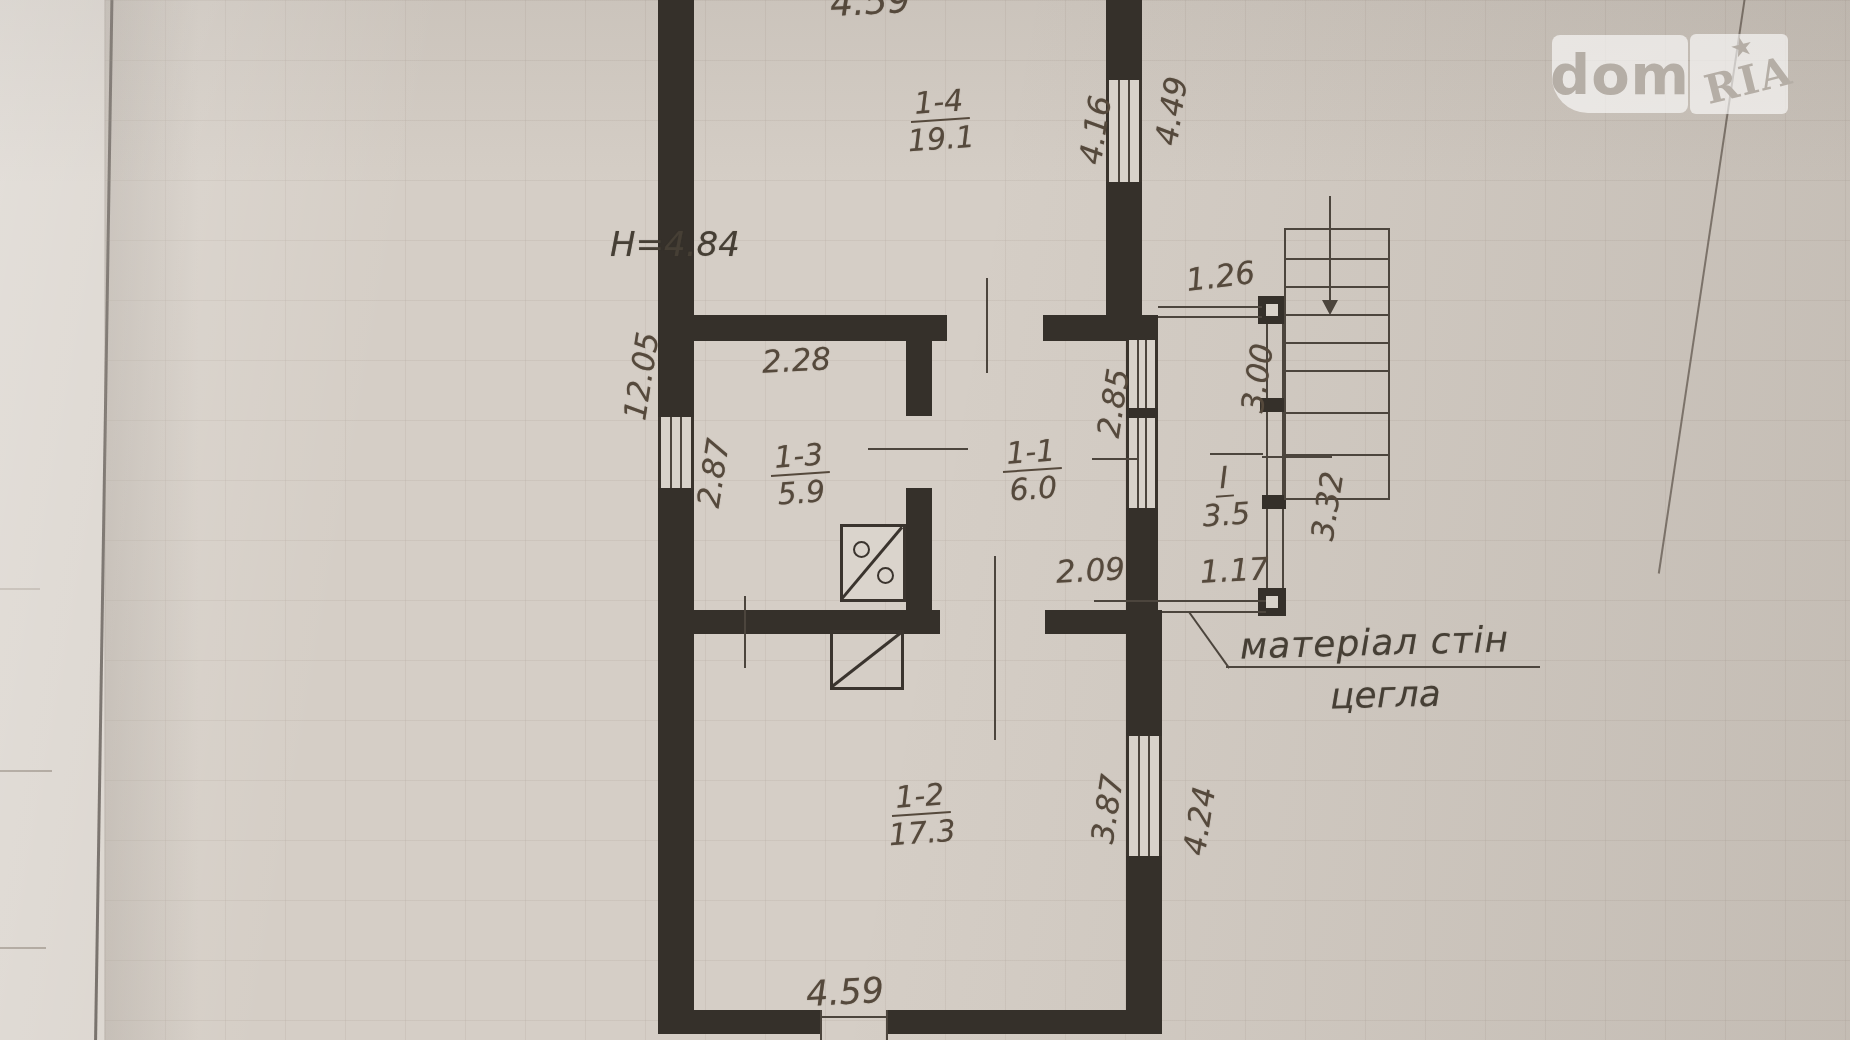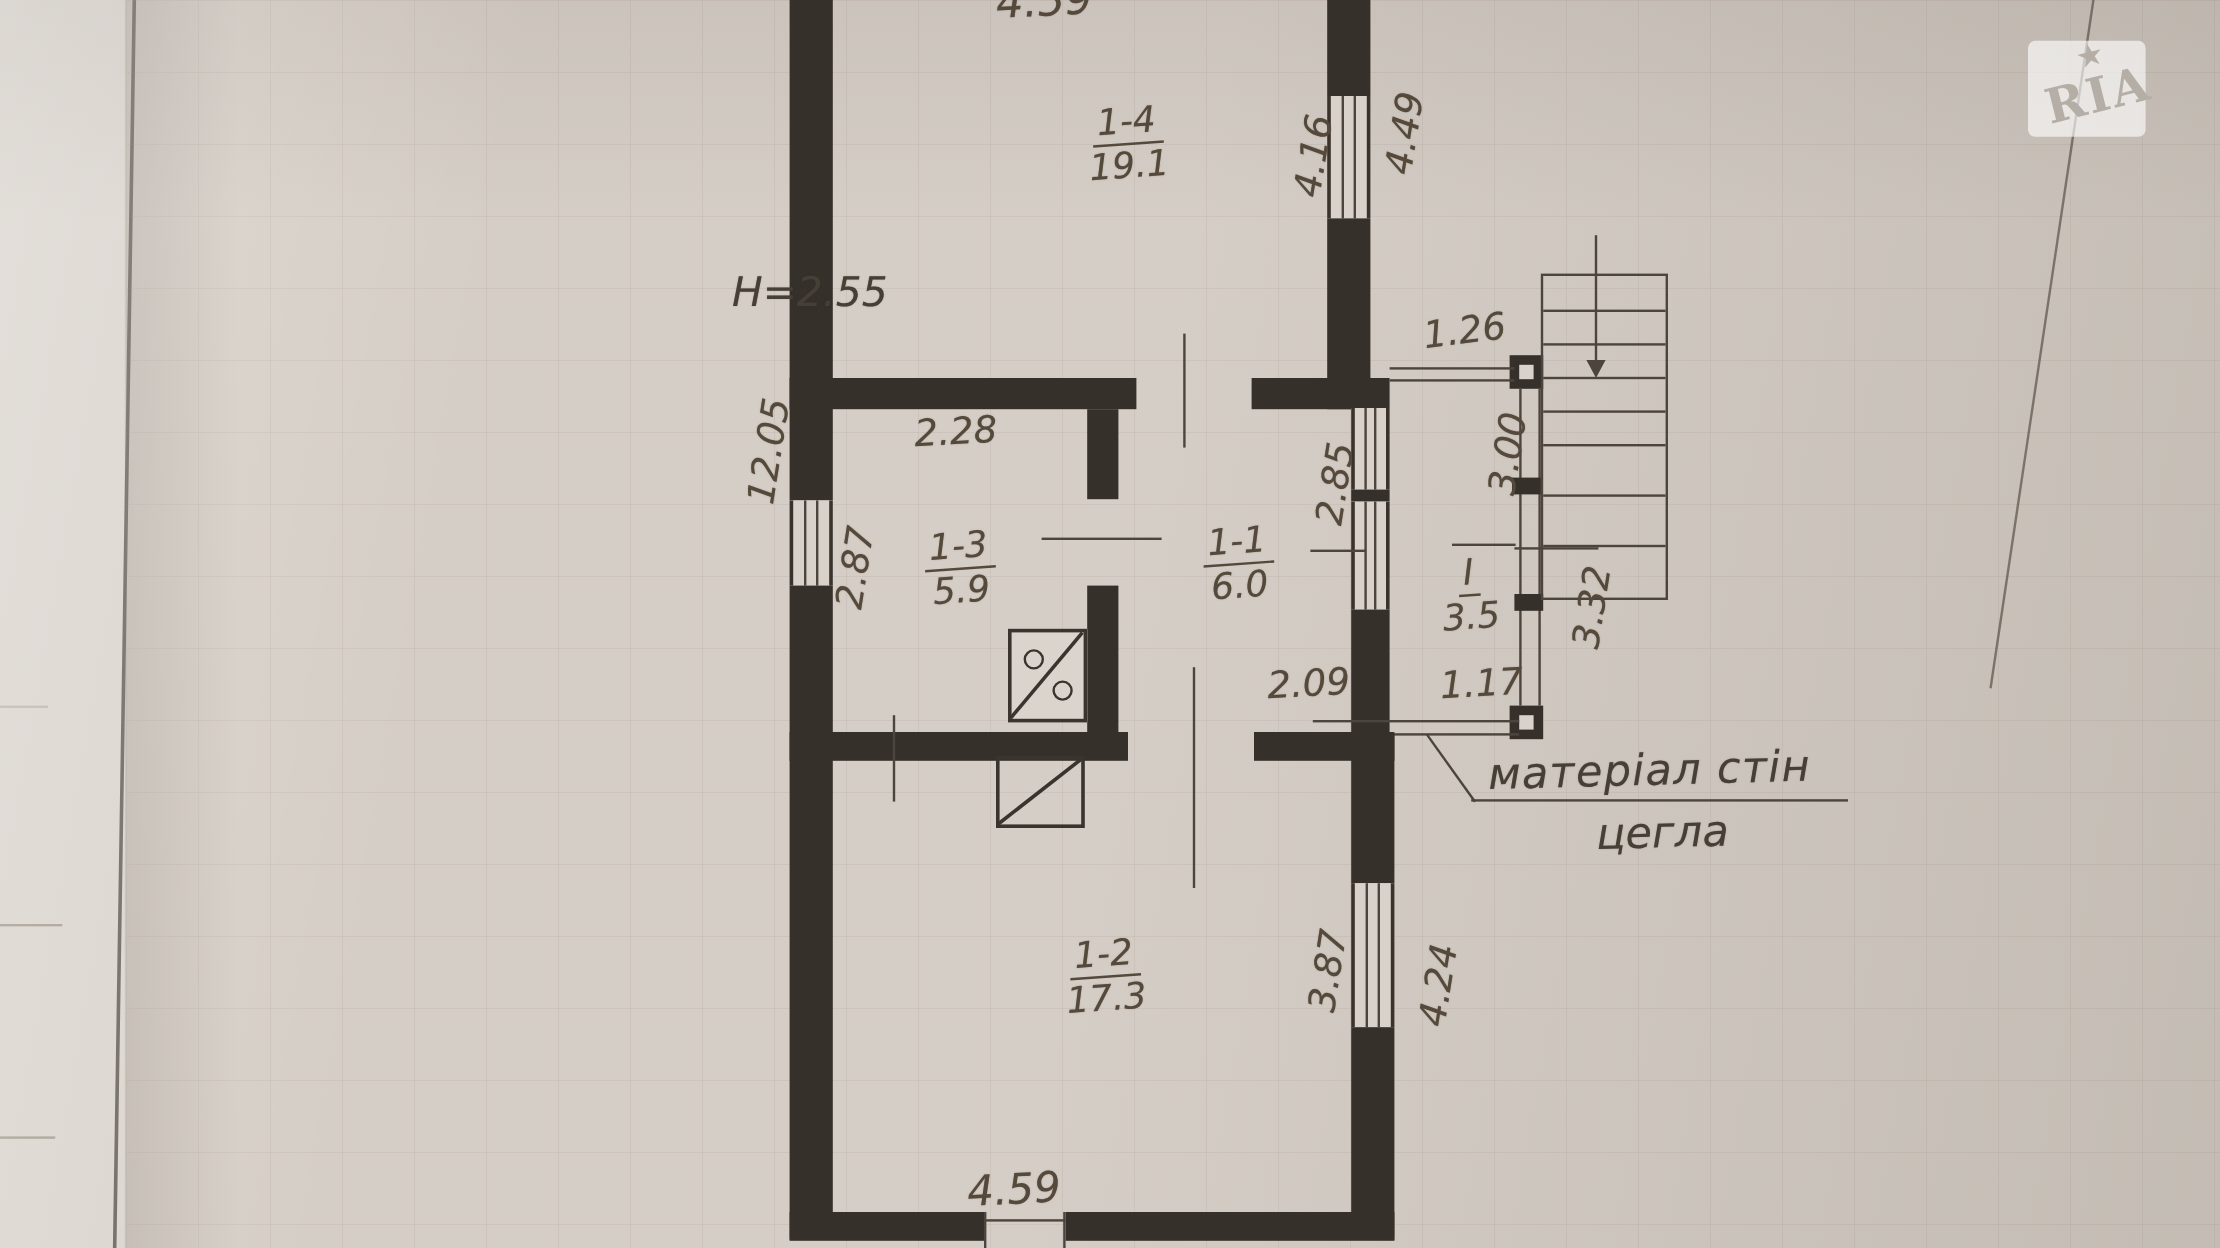--- a/index.html
+++ b/index.html
@@ -159,21 +159,21 @@
     <div class="burner" style="left:10px;top:14px;"></div>
     <div class="burner" style="left:34px;top:40px;"></div>
   </div>
   <div class="fixture" style="left:830px;top:630px;width:74px;height:60px;">
     <div class="diag" style="left:-1px;top:52px;width:88px;transform:rotate(-38deg);"></div>
   </div>
 
   <div class="dim" style="left:830px;top:-19px;font-size:36px;">4.59</div>
   <div class="vdim" style="left:1050px;top:112px;">4.16</div>
   <div class="vdim" style="left:1126px;top:93px;">4.49</div>
-  <div class="note" style="left:610px;top:224px;font-size:34px;">H=2.55</div>
+  <div class="note" style="left:610px;top:224px;font-size:34px;">H=4.84</div>
   <div class="vdim" style="left:596px;top:358px;">12.05</div>
   <div class="dim" style="left:762px;top:342px;">2.28</div>
   <div class="vdim" style="left:668px;top:455px;">2.87</div>
   <div class="vdim" style="left:1068px;top:385px;">2.85</div>
   <div class="dim" style="left:1186px;top:258px;transform:rotate(-7deg);">1.26</div>
   <div class="vdim" style="left:1212px;top:360px;">3.00</div>
   <div class="vdim" style="left:1282px;top:488px;">3.32</div>
   <div class="dim" style="left:1056px;top:552px;">2.09</div>
   <div class="dim" style="left:1200px;top:552px;">1.17</div>
   <div class="vdim" style="left:1062px;top:791px;">3.87</div>
@@ -199,18 +199,21 @@
   <div class="frac" style="left:886px;top:780px;width:70px;">
     <span class="num">1-2</span><br>
     <span class="den">17.3</span>
   </div>
 
   <div class="thin" style="left:1188px;top:612px;width:2px;height:69px;transform:rotate(-35.6deg);transform-origin:top center;"></div>
   <div class="thin" style="left:1226px;top:666px;width:314px;height:2px;"></div>
   <div class="note" style="left:1240px;top:622px;font-size:36px;letter-spacing:1px;transform:rotate(-1.5deg);">матеріал стін</div>
   <div class="note" style="left:1330px;top:674px;font-size:36px;transform:rotate(-1.5deg);">цегла</div>
 
+  <div class="badgeBox badgeDom" style="left:1552px;top:35px;width:136px;height:78px;">
+    <span>dom</span>
+  </div>
   <div class="badgeBox badgeRia" style="left:1690px;top:34px;width:98px;height:80px;">
     <span class="riaTxt">RIA</span>
     <span class="riaStar">★</span>
   </div>
 
 </div>
 
 </body></html>

